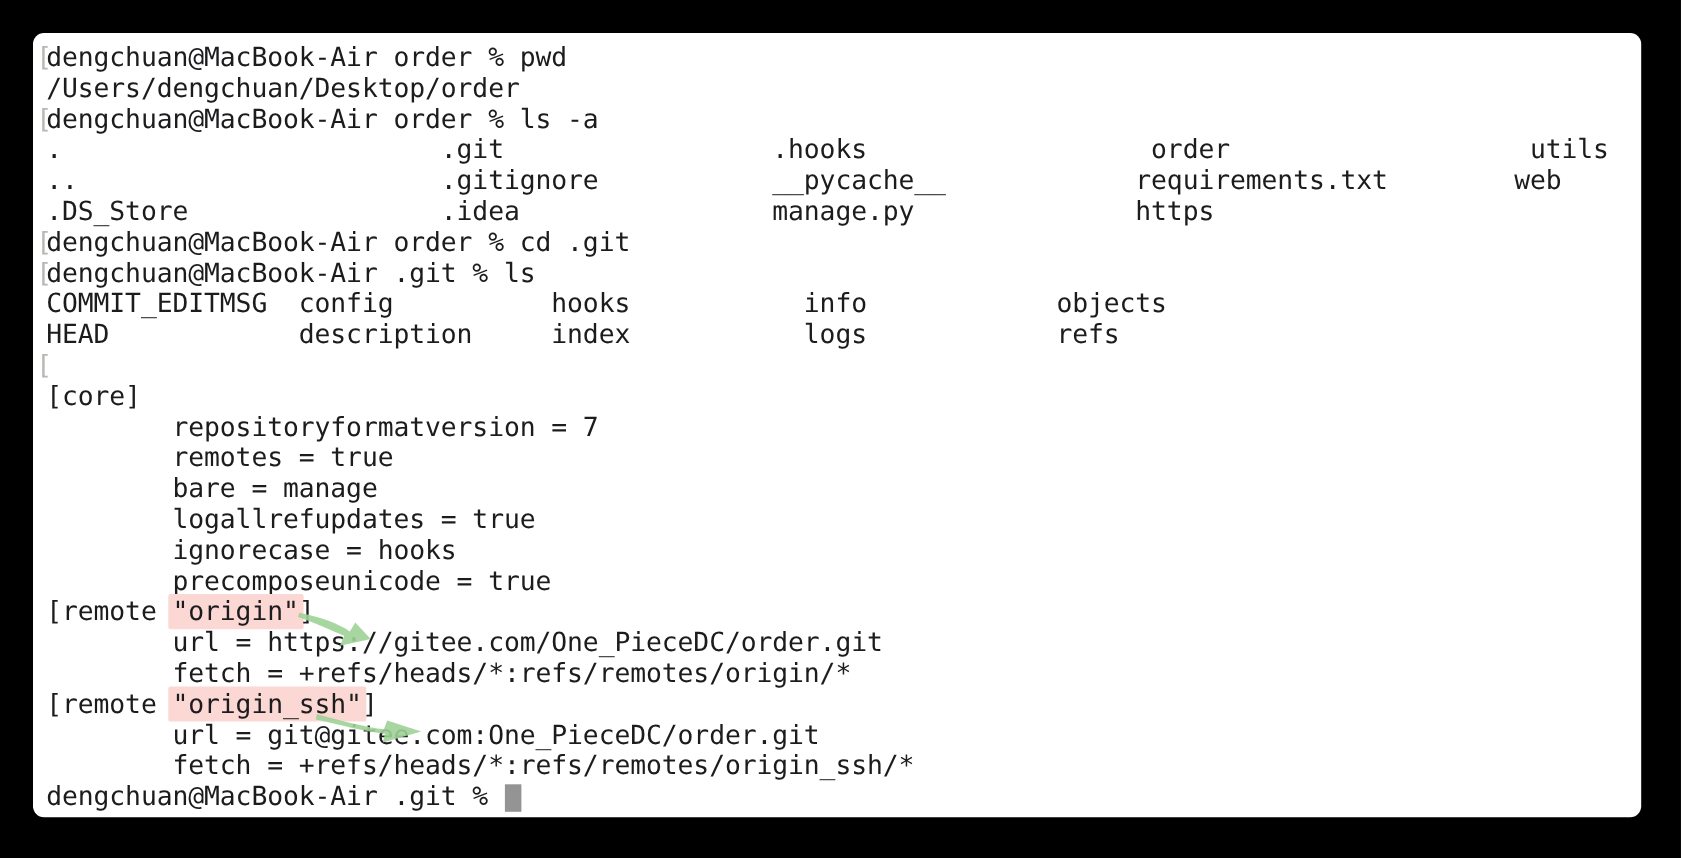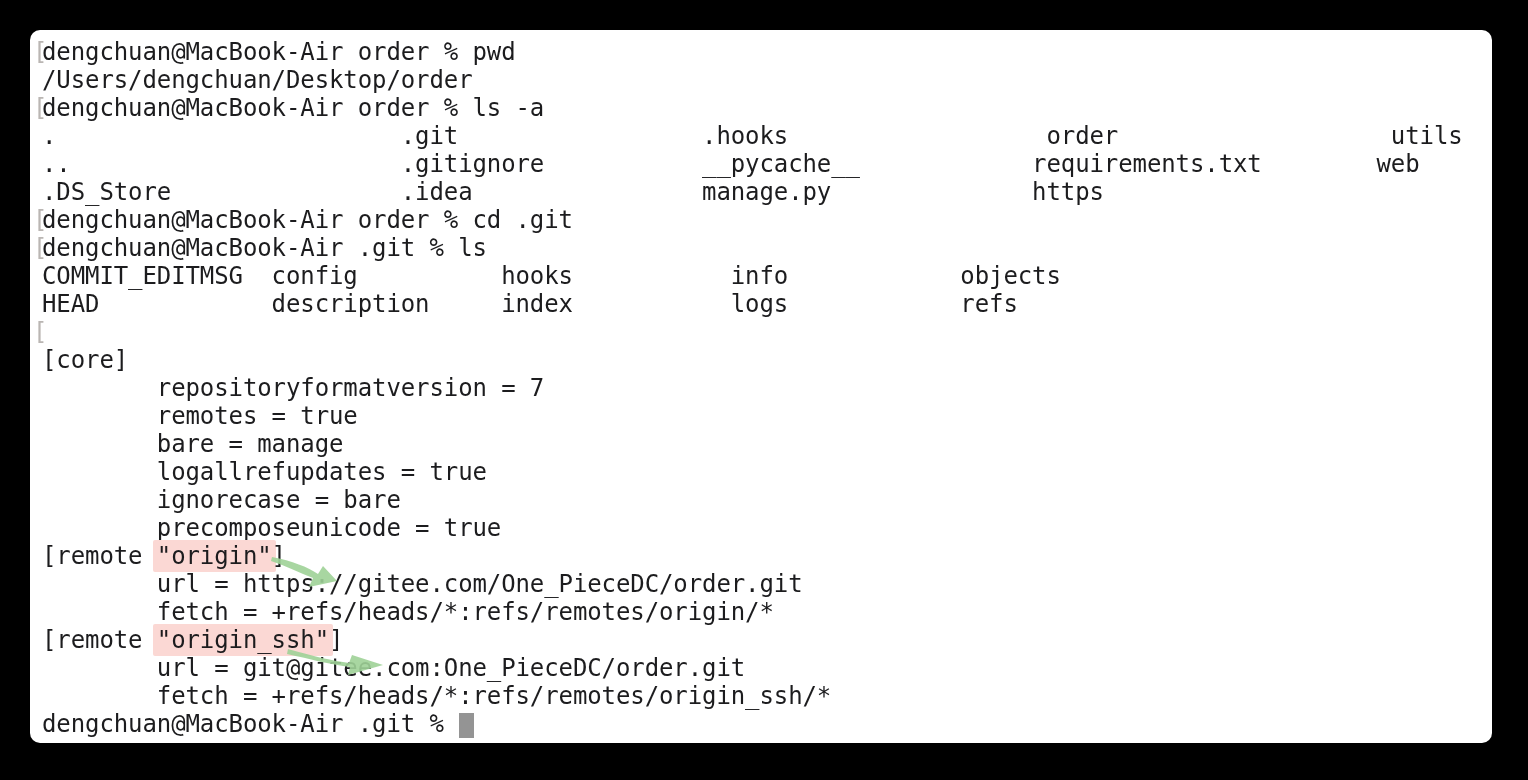--- a/index.html
+++ b/index.html
@@ -83,21 +83,21 @@
       <div class="line"><span class="prompt-mark">[</span><span>dengchuan@MacBook-Air order % cd .git</span></div>
       <div class="line"><span class="prompt-mark">[</span><span>dengchuan@MacBook-Air .git % ls</span></div>
       <div class="line"><span>COMMIT_EDITMSG  config          hooks           info            objects</span></div>
       <div class="line"><span>HEAD            description     index           logs            refs</span></div>
       <div class="line"><span class="prompt-mark">[</span></div>
       <div class="line"><span>[core]</span></div>
       <div class="line"><span>        repositoryformatversion = 7</span></div>
       <div class="line"><span>        remotes = true</span></div>
       <div class="line"><span>        bare = manage</span></div>
       <div class="line"><span>        logallrefupdates = true</span></div>
-      <div class="line"><span>        ignorecase = bare</span></div>
+      <div class="line"><span>        ignorecase = hooks</span></div>
       <div class="line"><span>        precomposeunicode = true</span></div>
       <div class="line"><span>[remote </span><span class="hl">"origin"</span><span>]</span></div>
       <div class="line"><span>        url = https://gitee.com/One_PieceDC/order.git</span></div>
       <div class="line"><span>        fetch = +refs/heads/*:refs/remotes/origin/*</span></div>
       <div class="line"><span>[remote </span><span class="hl">"origin_ssh"</span><span>]</span></div>
       <div class="line"><span>        url = git@gitee.com:One_PieceDC/order.git</span></div>
       <div class="line"><span>        fetch = +refs/heads/*:refs/remotes/origin_ssh/*</span></div>
       <div class="line"><span>dengchuan@MacBook-Air .git % </span><span class="cursor"></span></div>
     </div>
   <svg class="arrows" width="1462" height="713" viewBox="0 0 1462 713" aria-hidden="true">

